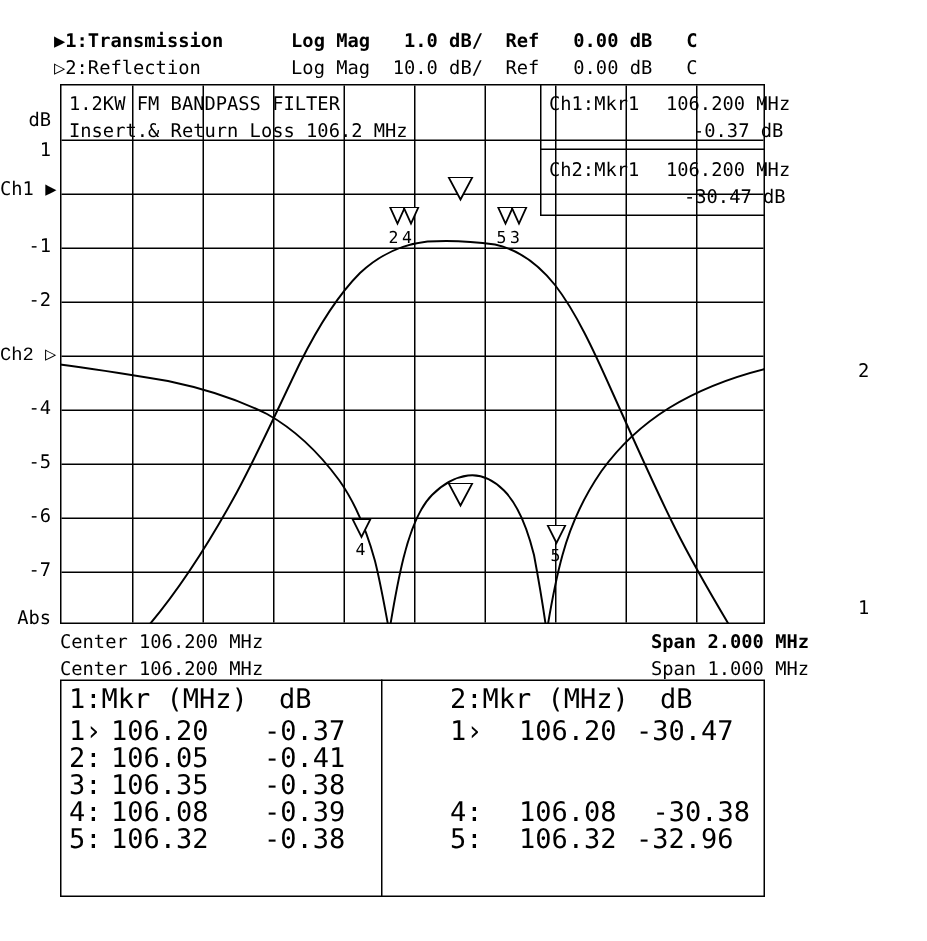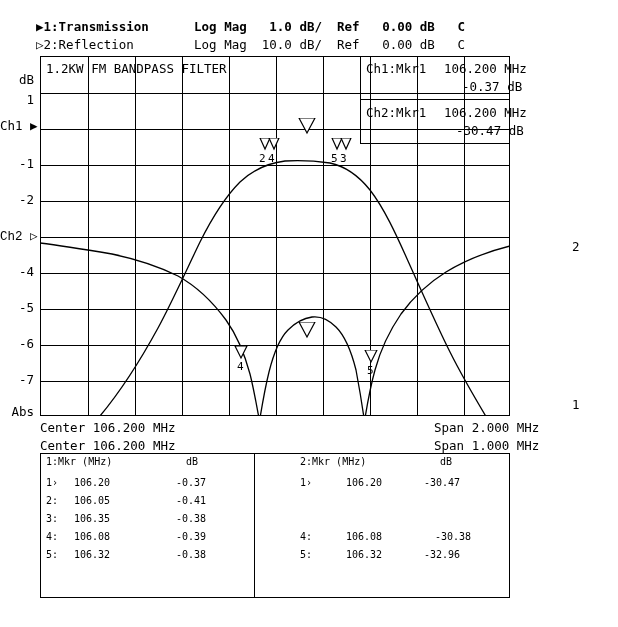--- a/index.html
+++ b/index.html
@@ -18,27 +18,27 @@
 
   
   #curves{position:absolute;left:40px;top:56px;}
 
   
   .ylab{position:absolute;font-size:12.5px;text-align:right;white-space:pre;}
 
   
   #ctr1{left:40px;top:421px;}
   #ctr2{left:40px;top:439px;}
-  #span1{left:434px;top:421px;}
+  #span1{left:434px;top:421px;font-weight:bold;}
   #span2{left:434px;top:439px;}
 
   
   #tbl{position:absolute;left:40px;top:453px;width:470px;height:145px;border:1.4px solid #000;box-sizing:border-box;}
   #tblmid{position:absolute;left:254px;top:453px;width:1.4px;height:145px;background:#000;}
-  .cell{position:absolute;font-size:10px;white-space:pre;text-align:center;}
+  .cell{position:absolute;font-size:18px;white-space:pre;text-align:center;}
 
   svg{display:block;}
 </style>
 </head>
 <body>
 
 <div id="root">
 
   <div class="t" id="hdr1">▶1:Transmission      Log Mag   1.0 dB/  Ref   0.00 dB   C</div>
   <div class="t" id="hdr2">▷2:Reflection        Log Mag  10.0 dB/  Ref   0.00 dB   C</div>
@@ -71,20 +71,21 @@
     <div class="hline" style="top:108px;"></div>
     <div class="hline" style="top:144px;"></div>
     <div class="hline" style="top:180px;"></div>
     <div class="hline" style="top:216px;"></div>
     <div class="hline" style="top:252px;"></div>
     <div class="hline" style="top:288px;"></div>
     <div class="hline" style="top:324px;"></div>
   </div>
 
   <div class="t" style="left:46px;top:62px;">1.2KW FM BANDPASS FILTER</div>
+  <div class="t" style="left:46px;top:80px;">Insert.&amp; Return Loss 106.2 MHz</div>
 
   <div style="position:absolute;left:360px;top:56px;width:150px;height:44px;border-left:1.4px solid #000;border-bottom:1.4px solid #000;box-sizing:border-box;"></div>
   <div style="position:absolute;left:360px;top:100px;width:150px;height:44px;border-left:1.4px solid #000;border-bottom:1.4px solid #000;box-sizing:border-box;"></div>
 
   <div class="t" style="left:366px;top:62px;">Ch1:Mkr1</div>
   <div class="t" style="left:444px;top:62px;">106.200 MHz</div>
   <div class="t" style="left:462px;top:80px;">-0.37 dB</div>
 
   <div class="t" style="left:366px;top:106px;">Ch2:Mkr1</div>
   <div class="t" style="left:444px;top:106px;">106.200 MHz</div>

